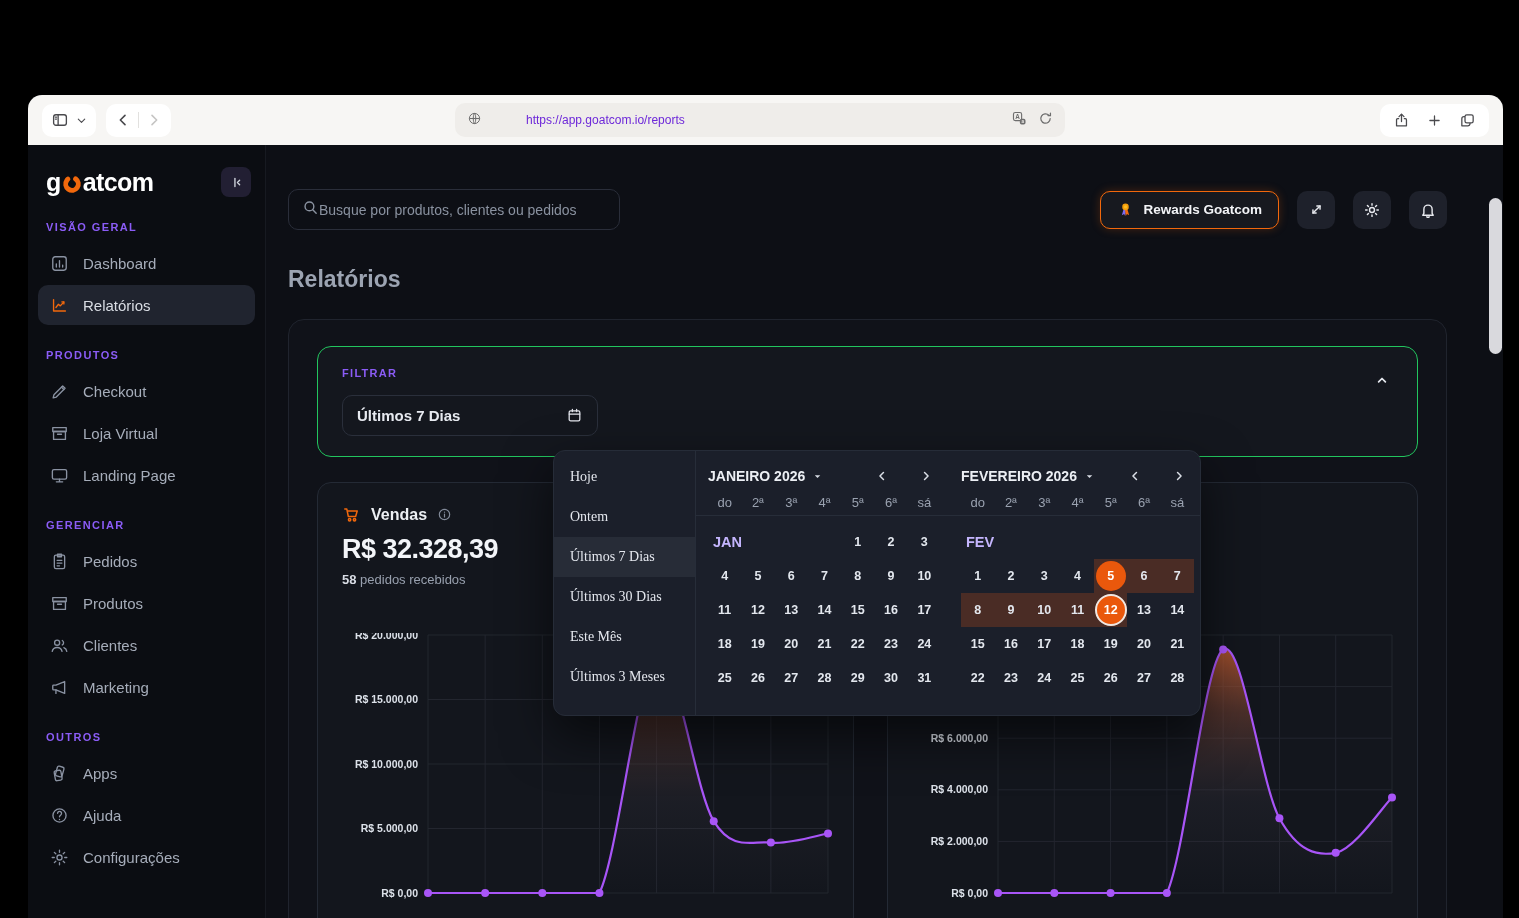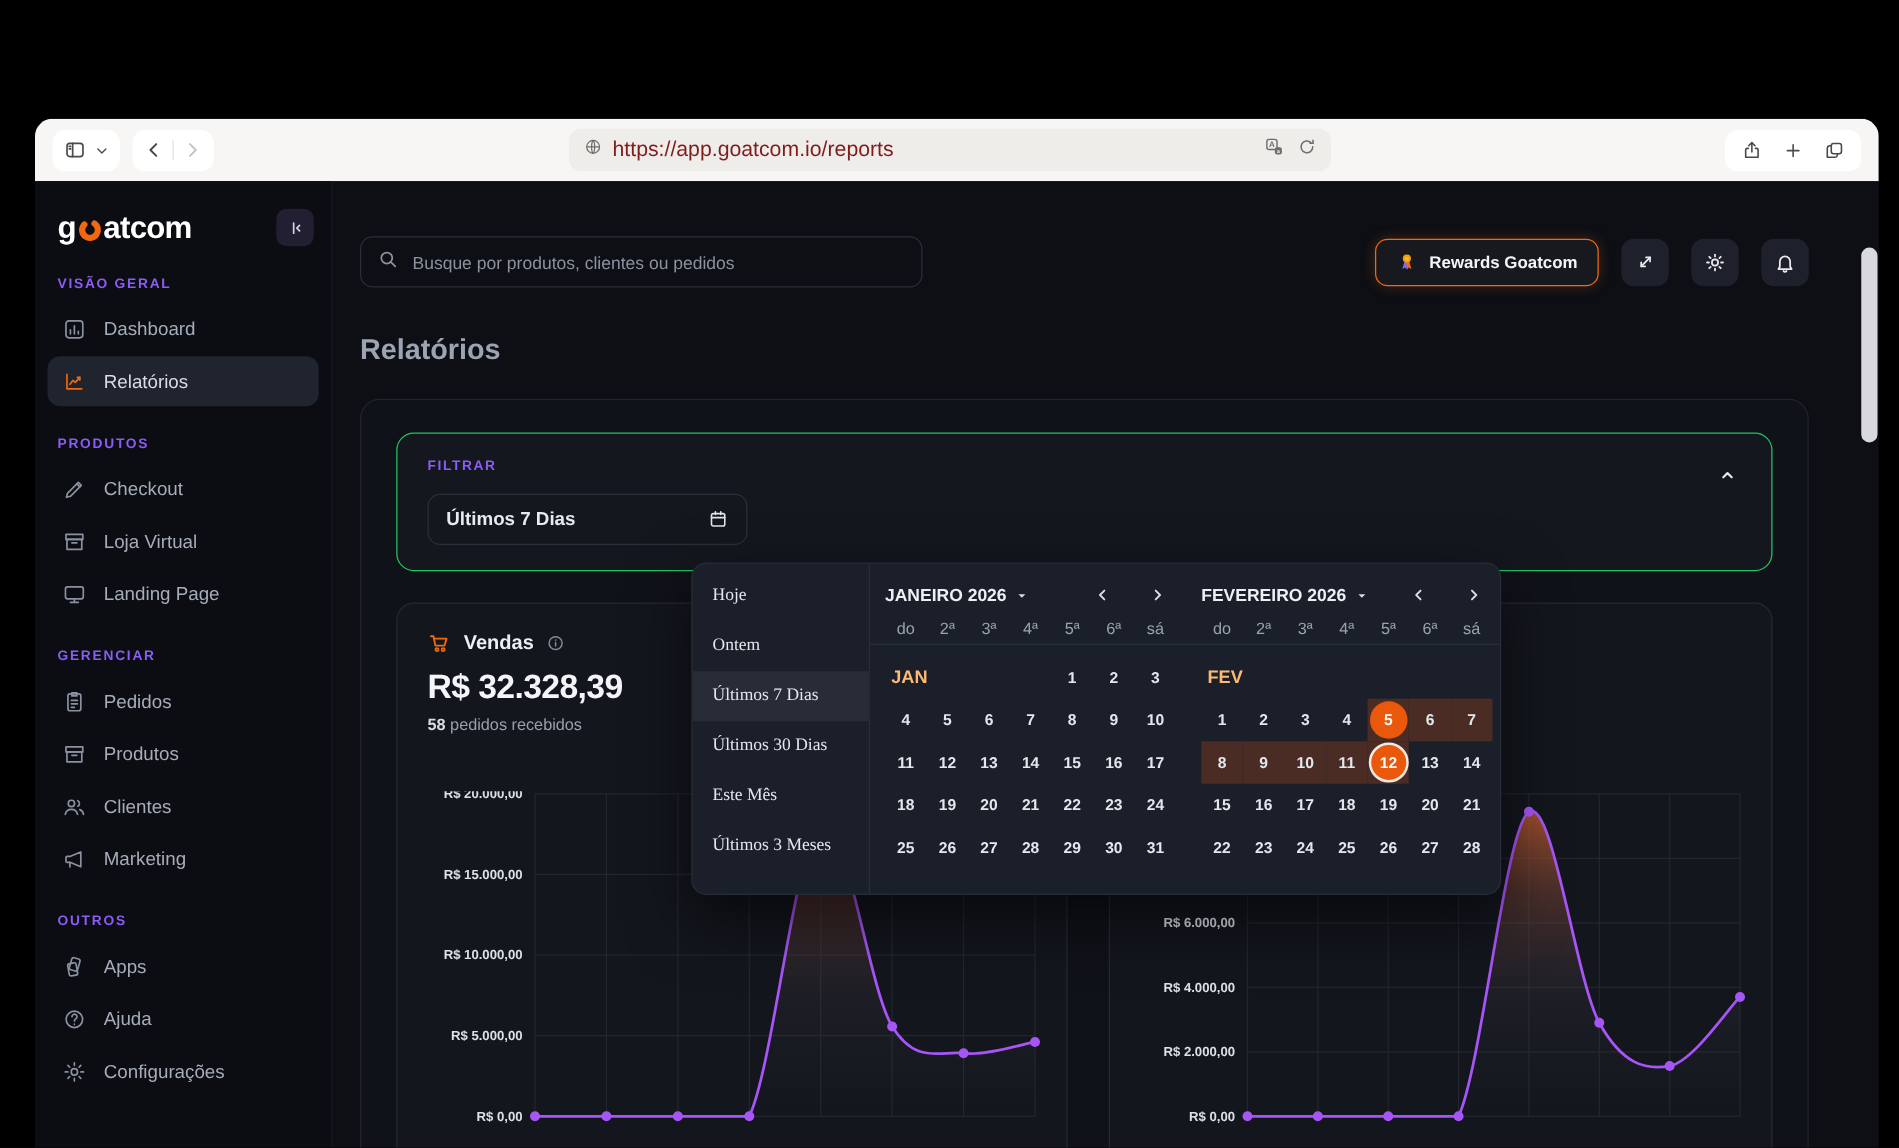--- a/index.html
+++ b/index.html
@@ -8,42 +8,42 @@
   .window { position:absolute; left:28px; top:95px; width:1475px; height:823px;
     border-radius:14px 14px 0 0; background:#0D0F15; overflow:hidden; }
   
   .chrome { position:relative; height:50px; background:#F7F6F4; display:flex; align-items:center; padding:0 14px; gap:10px; }
   .cpill { background:#FFFFFF; border-radius:10px; height:33px; display:flex; align-items:center; justify-content:center; color:#4A4A4E; padding:0 9px; gap:7px; }
   .cpill svg { display:block; }
   .cdivider { width:1px; height:16px; background:#E2E1DF; }
   .fwd { color:#C6C5C4; }
   .urlbar { position:absolute; left:427px; top:8px; width:610px; height:34px; background:#EFEDEA; border-radius:10px;
     display:flex; align-items:center; padding:0 12px; gap:8px; color:#6E6E6E; }
-  .urltext { color:#7f1d1d; font-size:17px; }
+  .urltext { color:#6d28d9; font-size:12px;margin-left:36px; }
   .url-right { margin-left:auto; display:flex; gap:10px; align-items:center; color:#6E6E6E; }
   .chrome-right { margin-left:auto; display:flex; }
   
   .app { position:absolute; top:50px; left:0; right:0; bottom:0; background:#0D0F15; }
   .scroll-thumb { position:absolute; right:1px; top:53px; width:13px; height:156px; background:#D9D9DD; border-radius:7px; z-index:80; }
   
   .sidebar { position:absolute; left:0; top:0; bottom:0; width:238px; background:#0B0D12; border-right:1px solid #171A21; padding:22px 10px 0 10px; }
   .logo-row { display:flex; align-items:center; padding:0 4px 0 8px; }
   .logo { font-size:25px; font-weight:800; color:#FFFFFF; letter-spacing:-0.6px; display:flex; align-items:center; }
   .logo svg { margin:3px 1px 0 1px; }
   .collapse-btn { margin-left:auto; width:30px; height:30px; background:#221F33; border-radius:8px; color:#CFD3DC; display:grid; place-items:center; }
   .sec-label { margin:24px 8px 10px 8px; font-size:11px; font-weight:700; color:#8B5CF6; letter-spacing:1.4px; }
   .nav-item { height:40px; border-radius:10px; display:flex; align-items:center; gap:14px; padding:0 12px;
     color:#A6ADBA; font-size:15px; margin-bottom:2px; }
   .nav-item .nicon { color:#8A92A2; display:grid; place-items:center; }
   .nav-item.active { background:#20242F; color:#D9DDE4; }
   .nav-item.active .nicon { color:#F2680C; }
   
   .main { position:absolute; left:238px; top:0; right:0; bottom:0; padding:44px 56px 0 22px; }
   .topbar { display:flex; align-items:center; }
-  .search { width:450px; height:41px; border:1px solid #2A2E3A; border-radius:10px; display:flex; align-items:center; gap:11px; padding:0 13px; color:#8A92A0; }
+  .search { width:332px; height:41px; border:1px solid #2A2E3A; border-radius:10px; display:flex; align-items:center; padding:0 13px; color:#8A92A0; }
   .search input { background:transparent; border:none; outline:none; color:#C8CDD6; font-size:14px; width:100%;
     font-family:"Liberation Sans","DejaVu Sans",sans-serif; }
   .search input::placeholder { color:#8A92A0; }
   .tb-right { margin-left:auto; display:flex; gap:18px; align-items:center; }
   .rewards { height:38px; padding:0 16px; border-radius:10px; border:1.5px solid #F2680C; background:#17191F;
     display:flex; gap:9px; align-items:center; color:#F3F4F7; font-size:13.5px; font-weight:700;
     box-shadow:0 0 10px rgba(242,104,12,.25); }
   .iconbtn { width:38px; height:38px; background:#1E212B; border-radius:10px; color:#E8EAEF; display:grid; place-items:center; }
   .page-title { margin-top:36px; font-size:23px; font-weight:600; color:#9CA4B2; }
   .outer { margin-top:26px; border:1px solid #20242E; background:#101219; border-radius:16px; padding:26px 28px; height:660px; }
@@ -78,21 +78,21 @@
   .m-head { display:flex; align-items:center; height:26px; gap:7px; color:#ECEFF4; }
   .m-title { font-size:14px; font-weight:700; }
   .m-caret { color:#D8DCE4; display:grid; place-items:center; }
   .m-nav { margin-left:auto; display:flex; gap:30px; padding-right:8px; color:#DADEE6; }
   .m-nav span { display:grid; place-items:center; }
   .dow, .mgrid { display:grid; grid-template-columns:repeat(7,1fr); }
   .dow { margin-top:6px; height:22px; }
   .dow div { text-align:center; font-size:13px; color:#9AA2B0; font-weight:400; }
   .mgrid { margin-top:8px; }
   .cell { height:34px; display:flex; align-items:center; justify-content:center; font-size:12.5px; font-weight:600; color:#E3E7EE; }
-  .cell.label { justify-content:flex-start; padding-left:5px; color:#fdba74; font-size:14.5px; }
+  .cell.label { justify-content:flex-start; padding-left:5px; color:#c4b5fd; font-size:14.5px; }
   .cell.in-range { background:#4A2C25; }
   .cell .num { width:30px; height:30px; border-radius:50%; display:grid; place-items:center; }
   .cell.sel-start .num { background:#EA580C; color:#FFF; }
   .cell.sel-end .num { background:#EA580C; color:#FFF; width:32px; height:32px; border:2px solid #F0E8E3; }
 </style>
 </head>
 <body>
 
 <div class="window">
 

